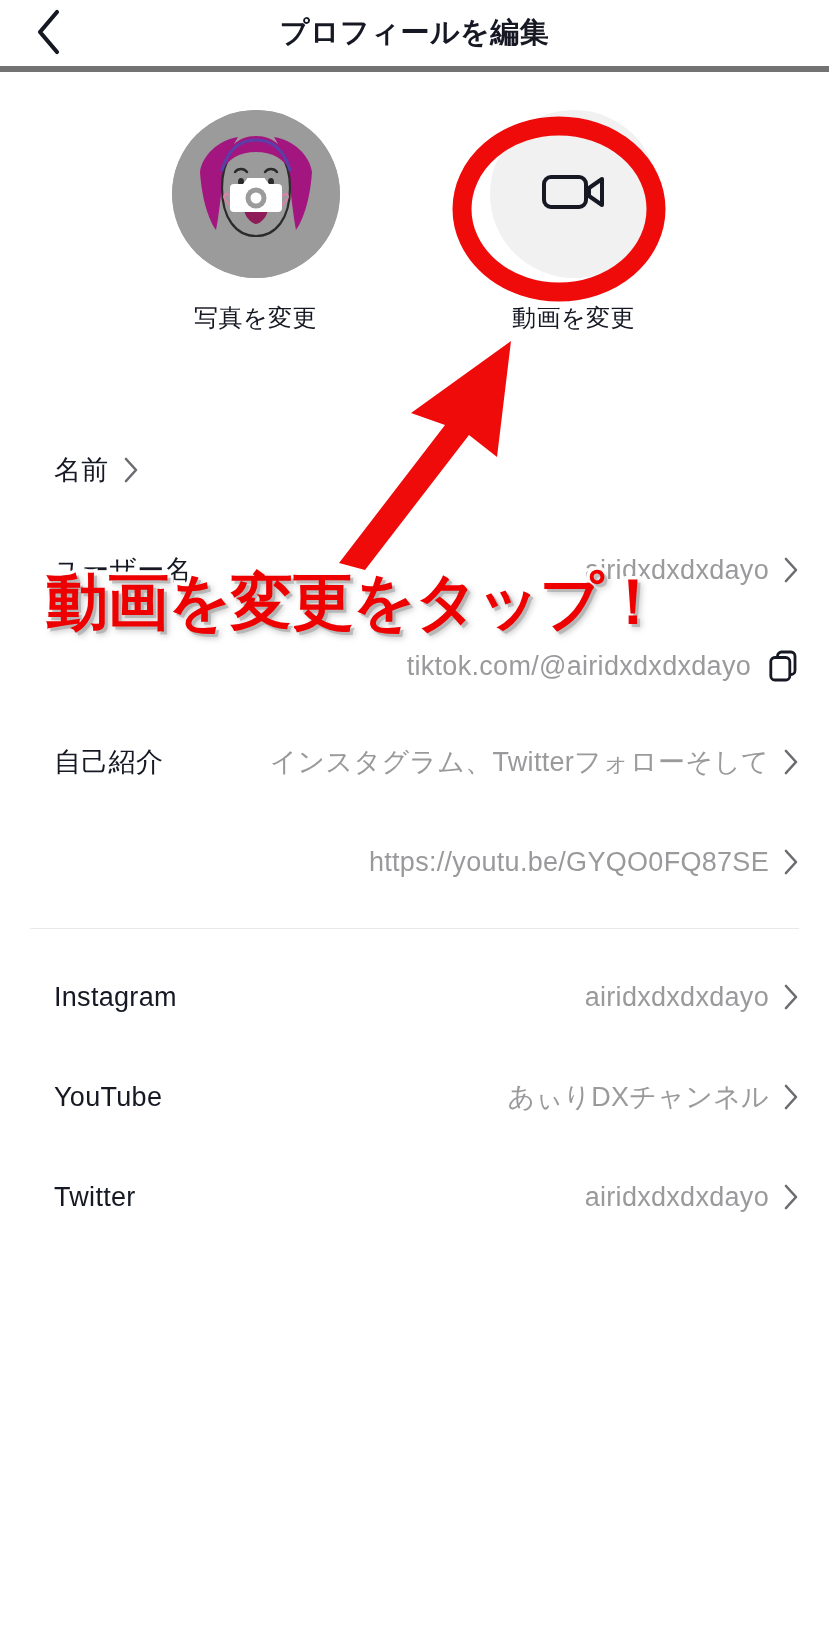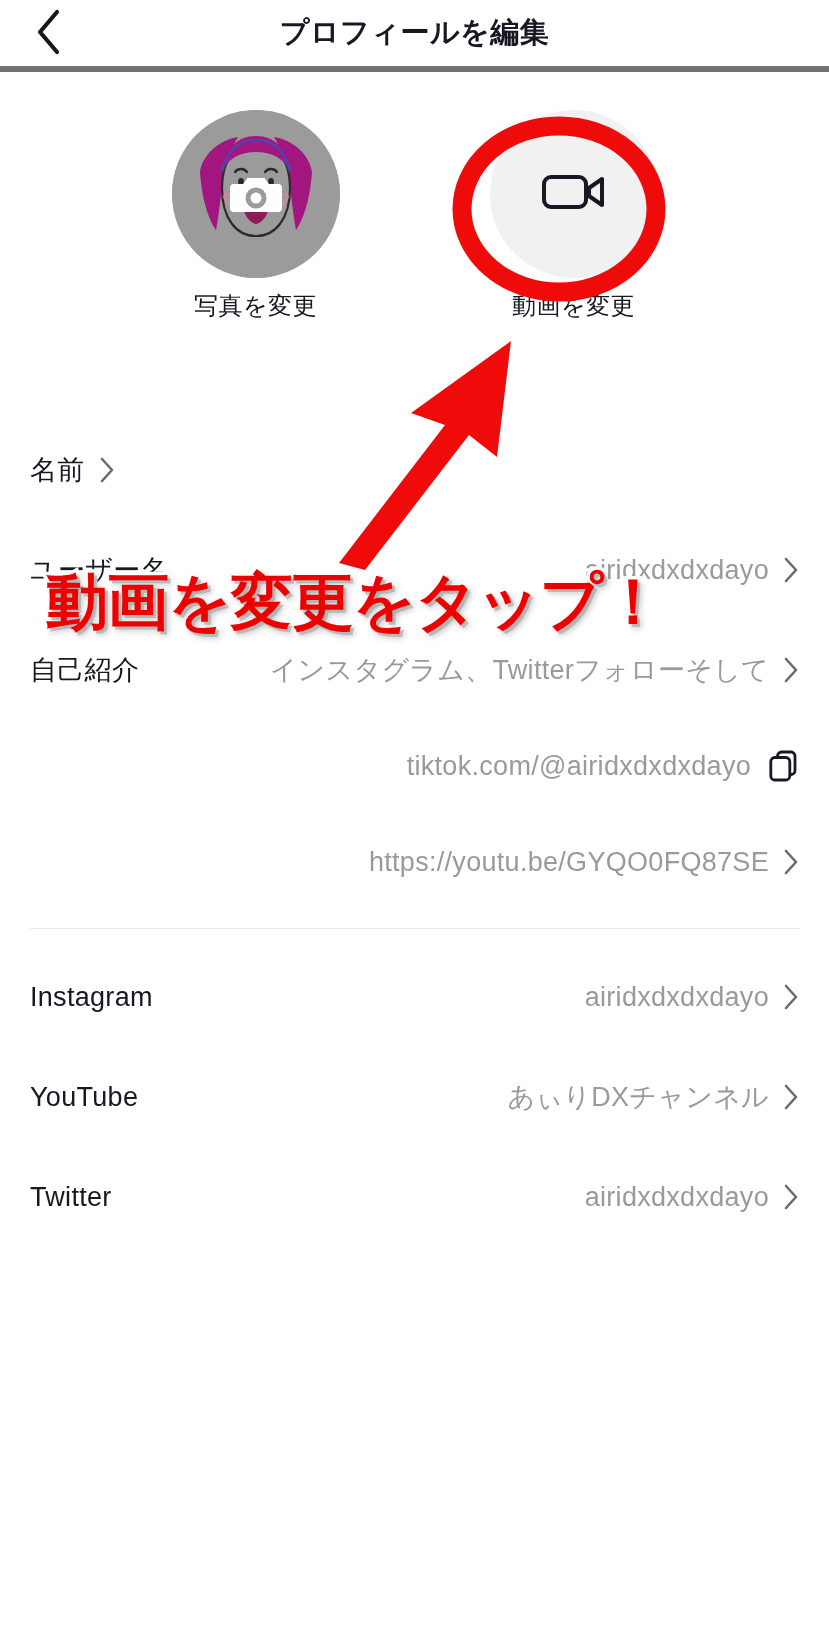--- a/index.html
+++ b/index.html
@@ -84,21 +84,21 @@
   }
   .video-circle {
     width: 168px; height: 168px;
     border-radius: 50%;
     background: #f1f1f2;
     display: flex;
     align-items: center;
     justify-content: center;
   }
   .media-label {
-    margin-top: 12px;
+    margin-top: 24px;
     font-size: 24px;
     color: #161823;
     letter-spacing: 0.5px;
     white-space: nowrap;
   }
 
   
   .list {
     position: absolute;
     top: 420px; left: 0;
@@ -111,20 +111,21 @@
     align-items: center;
     padding: 0 30px;
     cursor: pointer;
     background: transparent;
   }
   .row-label {
     font-size: 27px;
     color: #161823;
     white-space: nowrap;
     letter-spacing: 0.3px;
+    margin-left: 24px;
   }
   .row-value {
     margin-left: auto;
     font-size: 27px;
     color: #9a9a9d;
     white-space: nowrap;
     overflow: hidden;
     text-overflow: ellipsis;
     max-width: 560px;
     text-align: right;
@@ -273,42 +274,42 @@
     <div class="row">
       <span class="row-label">ユーザー名</span>
       <span class="row-value">airidxdxdxdayo</span>
       <span class="chev">
         <svg width="16" height="28" viewBox="0 0 16 28" fill="none">
           <path d="M3 3 L13 14 L3 25" stroke="#6b6b70" stroke-width="2.6" stroke-linecap="round" stroke-linejoin="round"></path>
         </svg>
       </span>
     </div>
 
-    <div class="row">
-      <span class="row-label">自己紹介</span>
-      <span class="row-value">インスタグラム、Twitterフォローそして</span>
-      <span class="chev">
-        <svg width="16" height="28" viewBox="0 0 16 28" fill="none">
-          <path d="M3 3 L13 14 L3 25" stroke="#6b6b70" stroke-width="2.6" stroke-linecap="round" stroke-linejoin="round"></path>
-        </svg>
-      </span>
-    </div>
-
     <div class="row url-row">
       <span class="row-value">tiktok.com/@airidxdxdxdayo</span>
       <span class="copy-ic">
         <svg width="30" height="32" viewBox="0 0 30 32" fill="none">
           <rect x="1.8" y="7.5" width="19" height="22.5" rx="4" stroke="#161823" stroke-width="2.8"></rect>
           <path d="M8.5 7.5 V6 a4 4 0 0 1 4 -4 h9.5 a4 4 0 0 1 4 4 v14.5
                    a4 4 0 0 1 -4 4 h-1.3" stroke="#161823" stroke-width="2.8" stroke-linejoin="round"></path>
         </svg>
       </span>
     </div>
 
     <div class="row">
+      <span class="row-label">自己紹介</span>
+      <span class="row-value">インスタグラム、Twitterフォローそして</span>
+      <span class="chev">
+        <svg width="16" height="28" viewBox="0 0 16 28" fill="none">
+          <path d="M3 3 L13 14 L3 25" stroke="#6b6b70" stroke-width="2.6" stroke-linecap="round" stroke-linejoin="round"></path>
+        </svg>
+      </span>
+    </div>
+
+    <div class="row">
       <span class="row-value">https://youtu.be/GYQO0FQ87SE</span>
       <span class="chev">
         <svg width="16" height="28" viewBox="0 0 16 28" fill="none">
           <path d="M3 3 L13 14 L3 25" stroke="#6b6b70" stroke-width="2.6" stroke-linecap="round" stroke-linejoin="round"></path>
         </svg>
       </span>
     </div>
 
     <div class="divider"></div>
 

